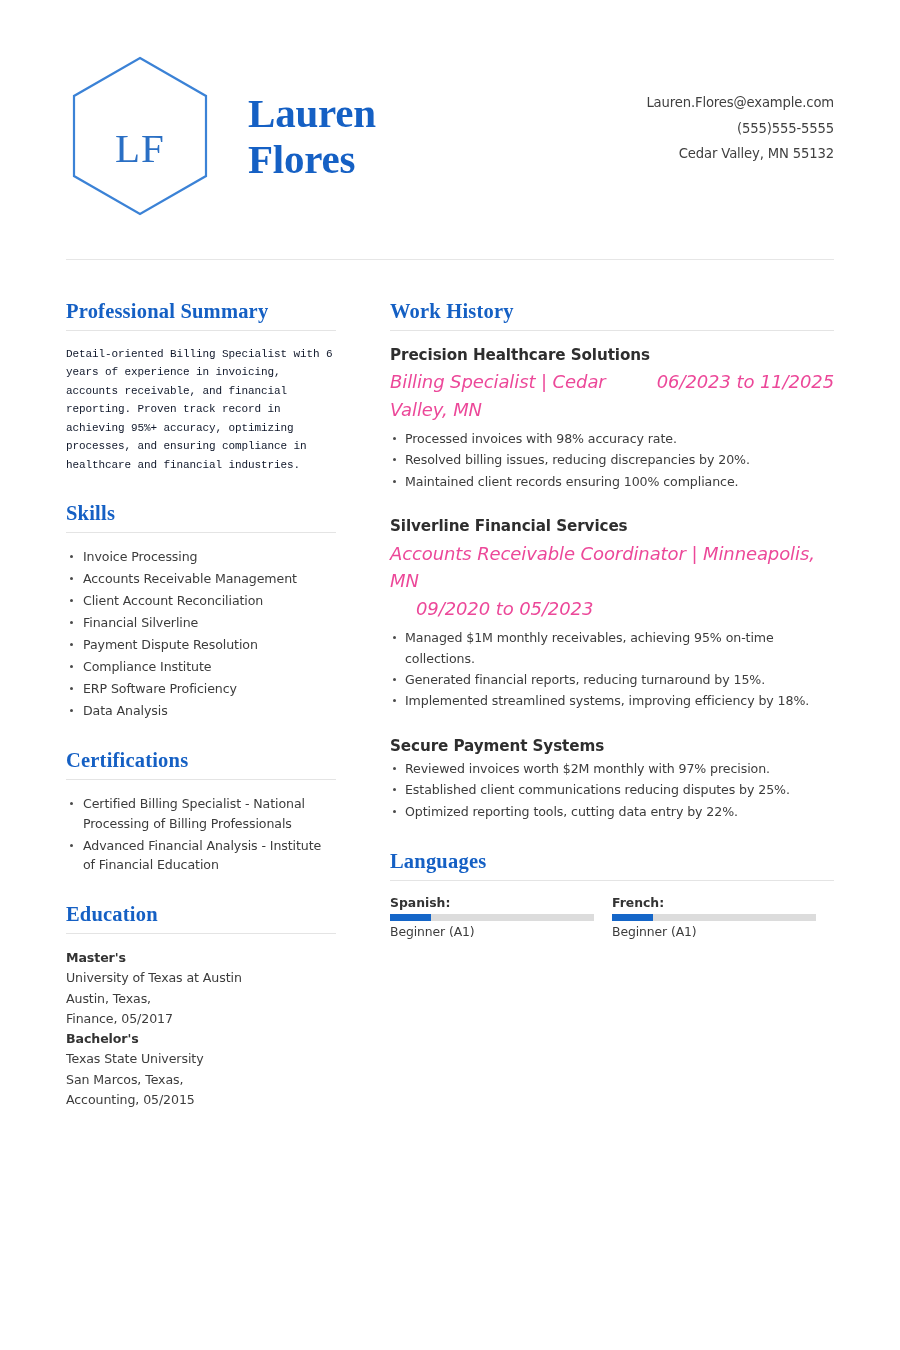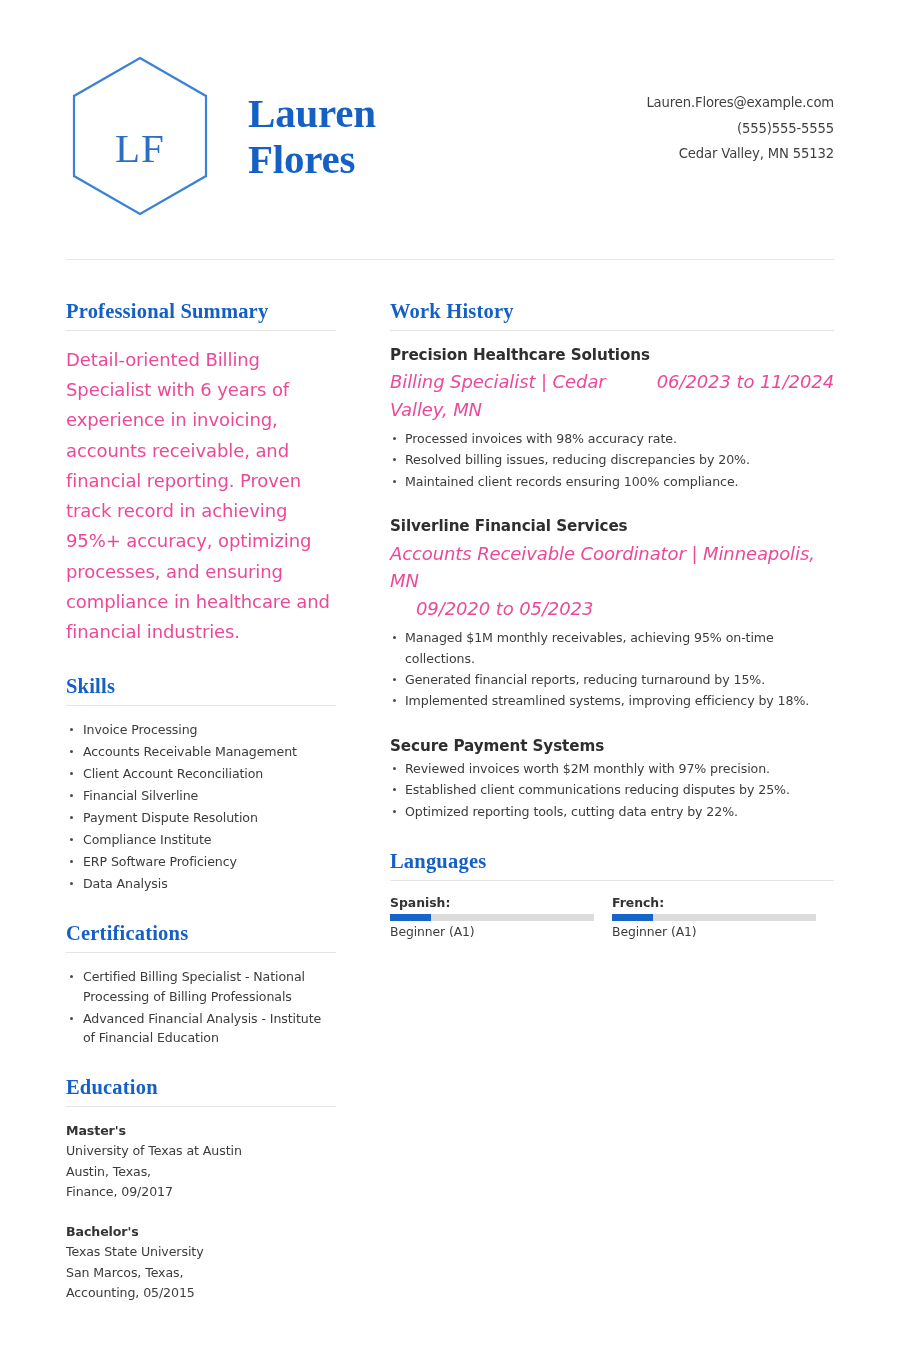--- a/index.html
+++ b/index.html
@@ -108,24 +108,25 @@
   }
   .sec-rule {
     height: 1px;
     background: #e4e4e4;
     margin-bottom: 14px;
   }
   .section { margin-bottom: 28px; }
 
   
   .summary {
-    font-size: 18px;
+    font-size: 11px;
     line-height: 1.68;
-    color: #ec4899;
-    letter-spacing: -0.1px;
+    color: #0f172a;
+    letter-spacing: -0.1px;
+    font-family: Liberation Mono, monospace;
   }
 
   ul.plain {
     list-style: none;
     margin: 0;
     padding: 0;
   }
   ul.plain li {
     position: relative;
     padding-left: 17px;
@@ -141,21 +142,21 @@
     left: 4px;
     top: 8px;
     width: 3px;
     height: 3px;
     background: #4a4a4a;
     border-radius: 50%;
   }
   ul.certs li { margin-bottom: 2px; line-height: 1.56; }
 
   
-  .edu-entry { margin-bottom: 20px; }
+  .edu-entry { }
   .edu-entry:last-child { margin-bottom: 0; }
   .edu-degree {
     font-size: 12.6px;
     font-weight: bold;
     color: #333333;
     line-height: 1.6;
     letter-spacing: -0.1px;
   }
   .edu-line {
     font-size: 12.6px;
@@ -312,21 +313,21 @@
       </div>
 
       <div class="section">
         <div class="sec-title">Education</div>
         <div class="sec-rule"></div>
         <div id="education-list">
             <div class="edu-entry">
               <div class="edu-degree">Master's</div>
               <div class="edu-line">University of Texas at Austin</div>
               <div class="edu-line">Austin, Texas,</div>
-              <div class="edu-line">Finance, 09/2017</div>
+              <div class="edu-line">Finance, 05/2017</div>
             </div>
             <div class="edu-entry">
               <div class="edu-degree">Bachelor's</div>
               <div class="edu-line">Texas State University</div>
               <div class="edu-line">San Marcos, Texas,</div>
               <div class="edu-line">Accounting, 05/2015</div>
             </div>
           </div>
       </div>
 
@@ -335,21 +336,21 @@
     <div class="col-right">
 
       <div class="section">
         <div class="sec-title">Work History</div>
         <div class="sec-rule"></div>
         <div id="jobs-list">
             <div class="job">
               <div class="job-company">Precision Healthcare Solutions</div>
               <div class="job-meta split">
                 <span class="role-loc">Billing Specialist  |  Cedar Valley, MN</span>
-                <span class="dates">06/2023 to 11/2024</span>
+                <span class="dates">06/2023 to 11/2025</span>
               </div>
               <ul class="achv">
                 <li>Processed invoices with 98% accuracy rate.</li>
                 <li>Resolved billing issues, reducing discrepancies by 20%.</li>
                 <li>Maintained client records ensuring 100% compliance.</li>
               </ul>
             </div>
             <div class="job">
               <div class="job-company">Silverline Financial Services</div>
               <div class="job-meta wrapdate"><span class="role-loc">Accounts Receivable Coordinator  |  Minneapolis, MN</span><br><span class="dates">09/2020 to 05/2023</span></div>

